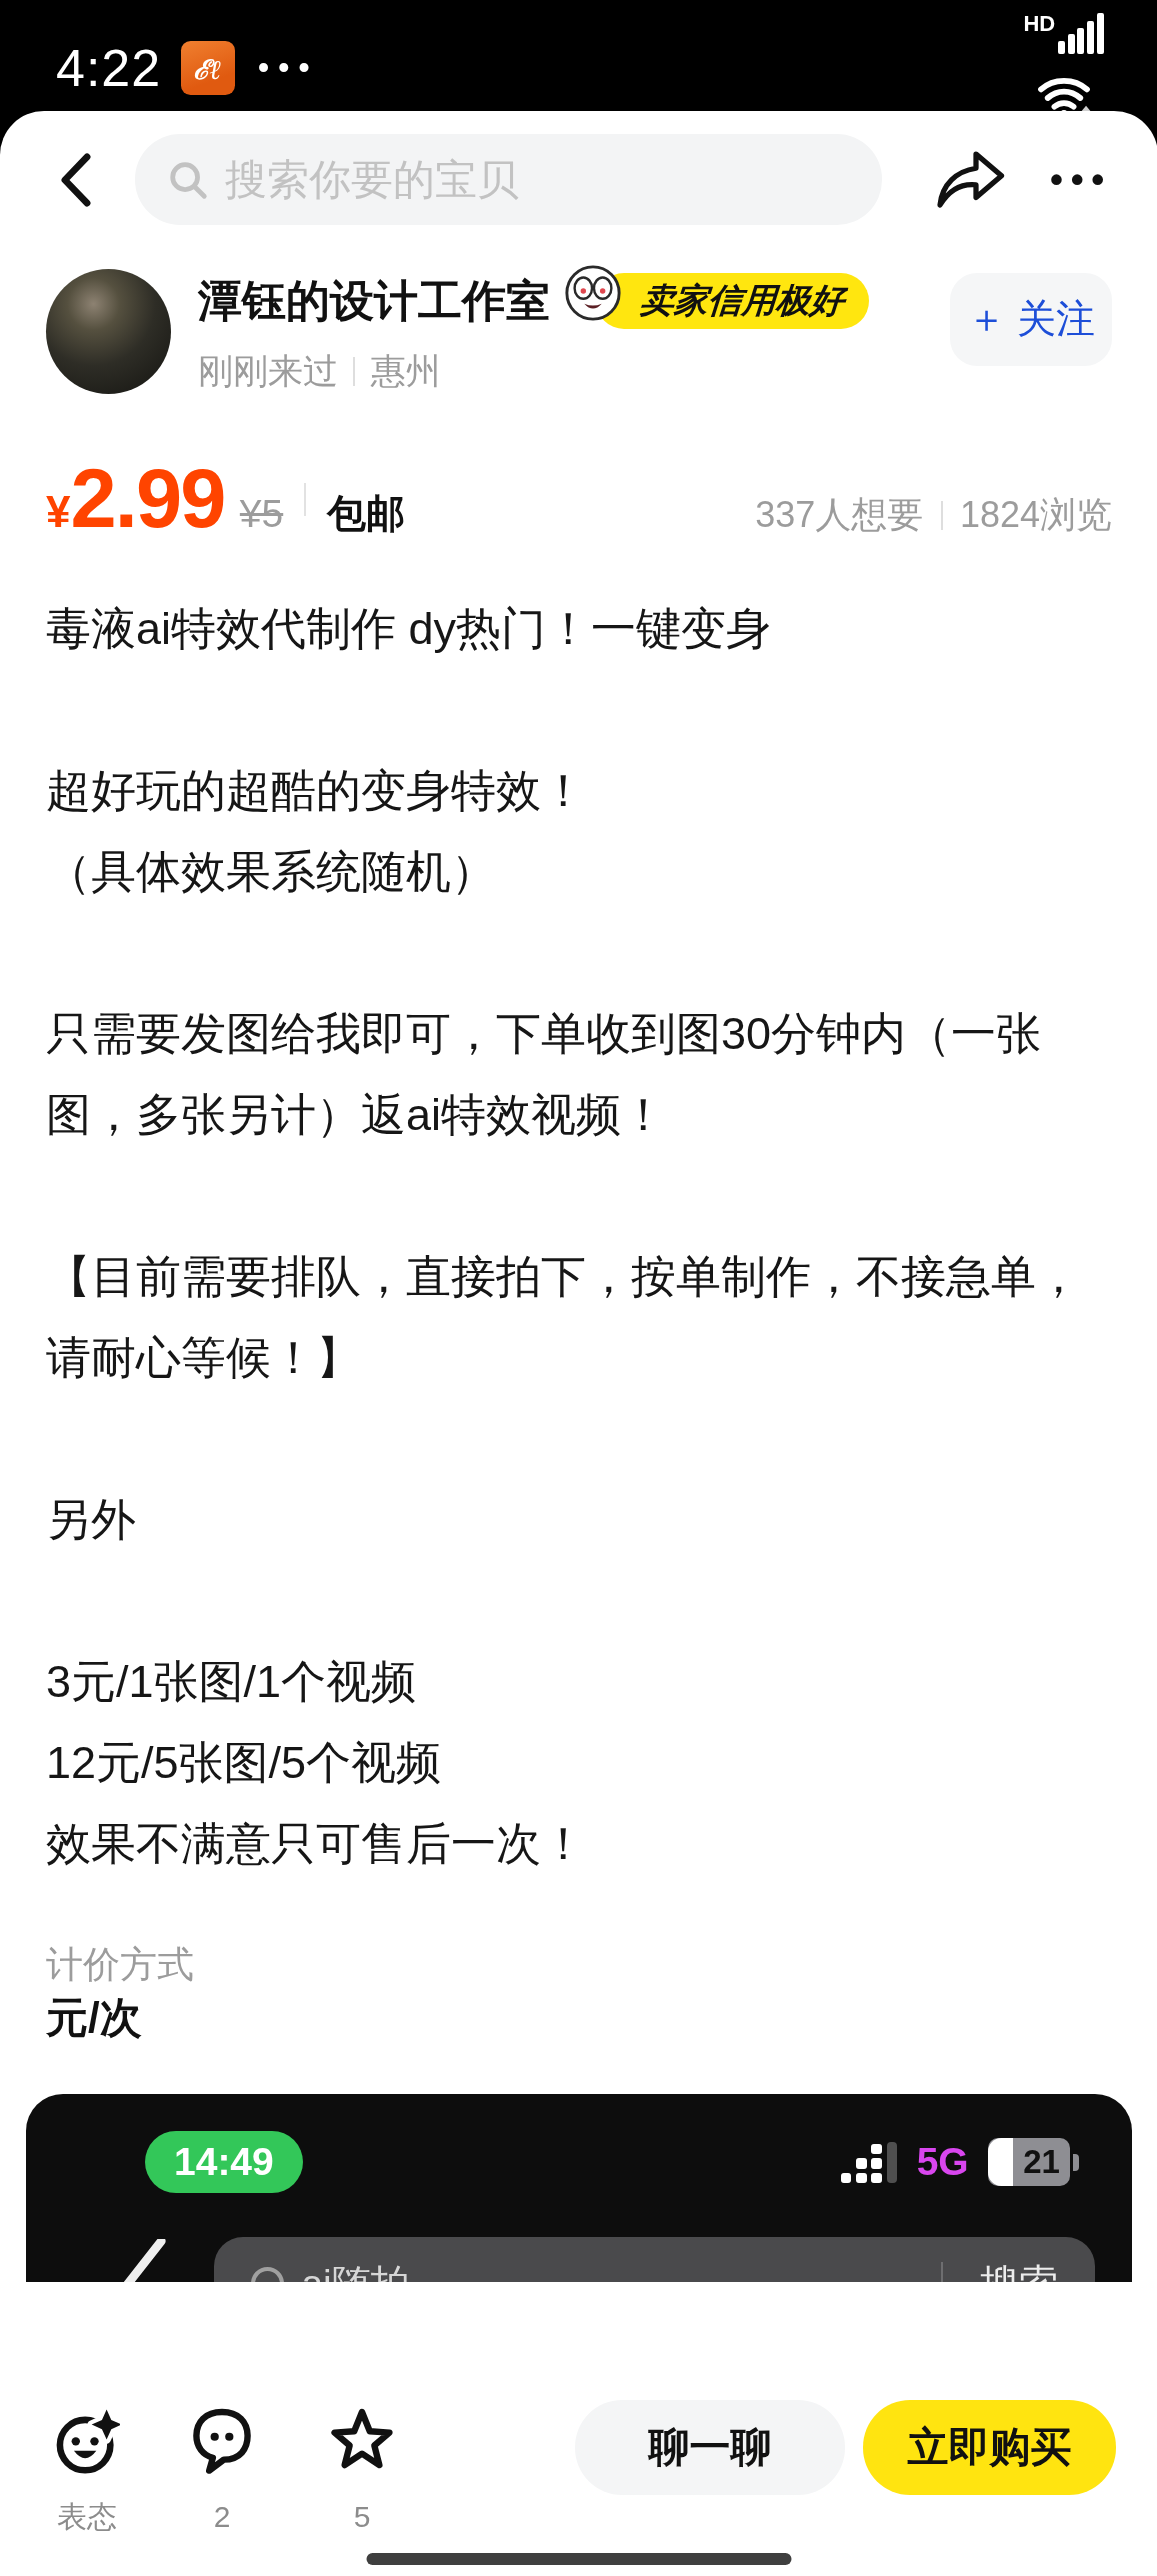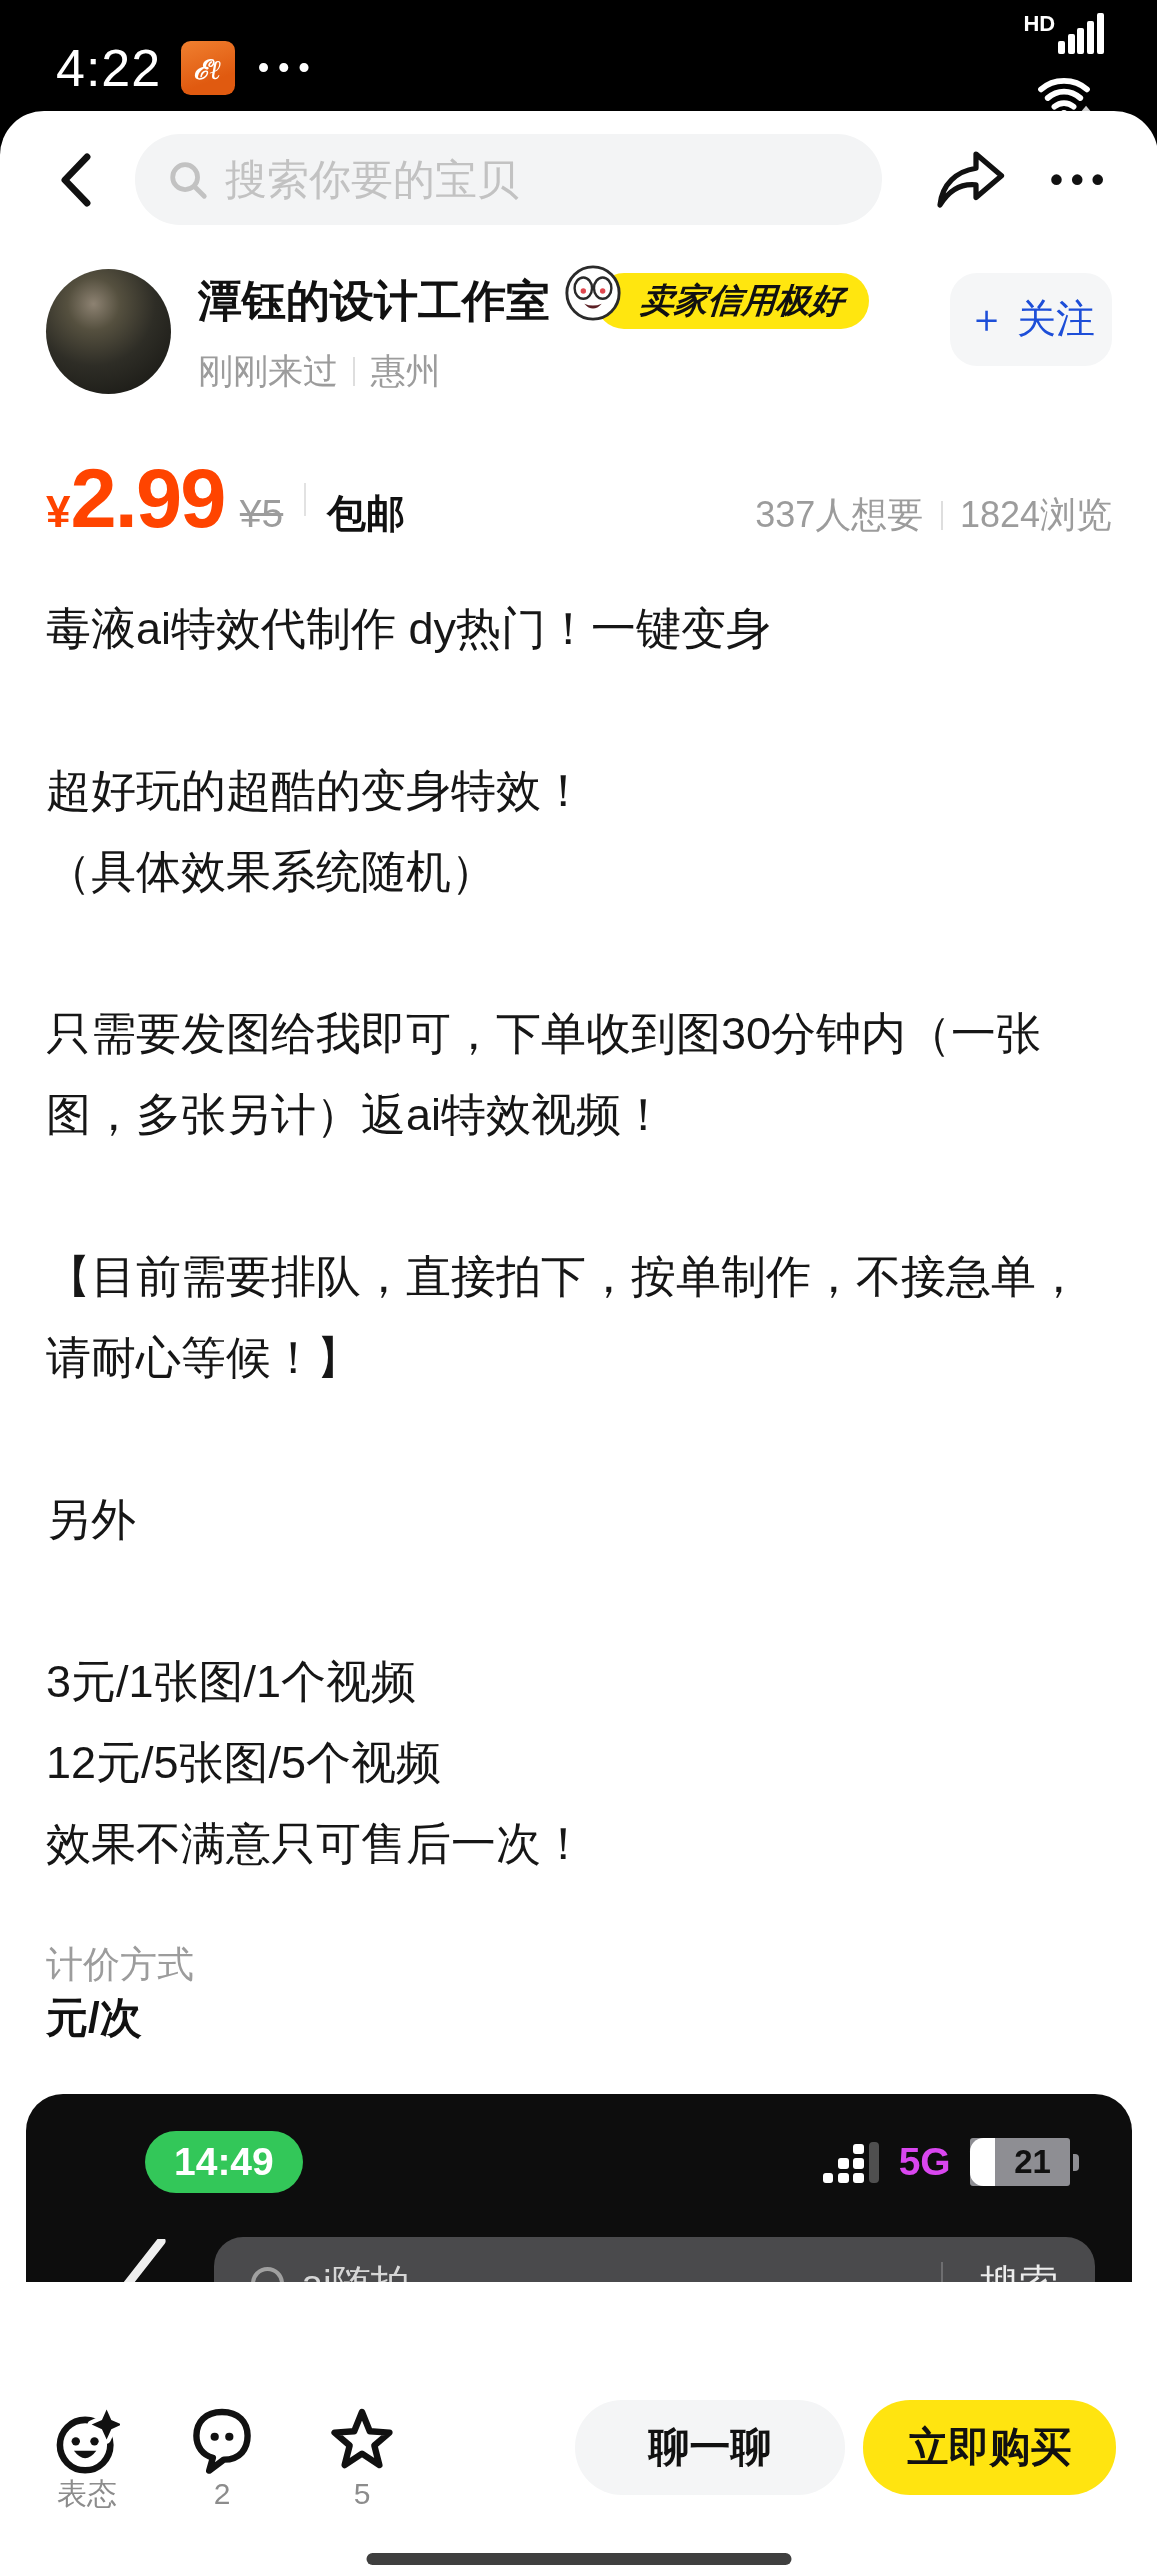--- a/index.html
+++ b/index.html
@@ -78,37 +78,37 @@
   .product-image { position:relative; margin:48px 0 0 -20px; width:1106px; height:188px;
     background:#0d0d0d; border-radius:37px 37px 0 0; overflow:hidden; }
   .pi-time { position:absolute; left:119px; top:37px; height:62px; padding:0 29px; background:#33c759;
     border-radius:31px; display:flex; align-items:center; color:#fff; font-size:39px; font-weight:600; }
   .pi-right { position:absolute; right:62px; top:44px; display:flex; align-items:center; gap:19.3px; }
   .cell-dots { display:flex; align-items:flex-end; gap:4.8px; height:42px; }
   .cd-col { display:flex; flex-direction:column; gap:3.9px; }
   .cd-dot { width:10.6px; height:10.6px; border-radius:2.9px; background:#fff; }
   .cd-bar { width:10.6px; height:41px; border-radius:3.9px; background:#4f4f4f; }
   .pi-5g { color:#d946ef; font-size:39px; font-weight:600; }
-  .pi-bat { position:relative; width:100px; height:48px; border-radius:3px; background:#8e8e93; overflow:visible; }
+  .pi-bat { position:relative; width:82px; height:48px; border-radius:10px; background:#8e8e93; overflow:visible; }
   .pi-bat-fill { position:absolute; left:0; top:0; bottom:0; width:25px; background:#fff; border-radius:13.5px 0 0 13.5px; }
   .pi-bat-num { position:absolute; left:25px; right:0; top:0; bottom:0; display:flex; align-items:center;
     justify-content:center; color:#111; font-size:33px; font-weight:700; }
   .pi-bat::after { content:""; position:absolute; right:-8.7px; top:15.4px; width:5.8px; height:17.4px; background:#8e8e93; border-radius:0 3.9px 3.9px 0; }
   .pi-back { position:absolute; left:93px; top:145px; }
   .pi-search { position:absolute; left:188px; top:143px; width:881px; height:93px; background:#4a4a4c;
     border-radius:29px; display:flex; align-items:center; padding:0 37px; }
   .pi-qring { width:33px; height:33px; border:4.8px solid #a0a0a0; border-radius:50%; flex:0 0 auto; }
   .pi-query { color:#d6d6d6; font-size:39px; margin-left:17.4px; }
   .pi-spacer { flex:1; }
   .pi-vdiv { width:1.9px; height:44px; background:#6e6e70; margin-right:37px; }
   .pi-search-btn { color:#ececec; font-size:39px; }
 
   
   .bottom-bar { position:absolute; left:0; top:2375px; width:100%; height:201px; background:#fff; }
-  .act { position:absolute; top:29px; display:flex; flex-direction:column; align-items:center; gap:4px; width:106px; }
+  .act { position:absolute; top:29px; display:flex; flex-direction:column; align-items:center; gap:27px; width:106px; }
   .act-react { left:34px; } .act-comment { left:169px; } .act-fav { left:309px; }
   .act-label { font-size:30px; color:#8c8c8c; line-height:1; }
   .chat-btn { position:absolute; left:575px; top:25px; width:270px; height:95px; border-radius:47px; background:#f4f5f6;
     display:flex; align-items:center; justify-content:center; font-size:41px; font-weight:700; color:#111; }
   .buy-btn { position:absolute; left:863px; top:25px; width:253px; height:95px; border-radius:47px; background:#FFE410;
     display:flex; align-items:center; justify-content:center; font-size:41px; font-weight:700; color:#111; }
   .home-indicator { position:absolute; left:50%; transform:translateX(-50%); bottom:10.6px;
     width:425px; height:12.5px; border-radius:6.8px; background:#3f3f3f; }
 </style>
 </head>

